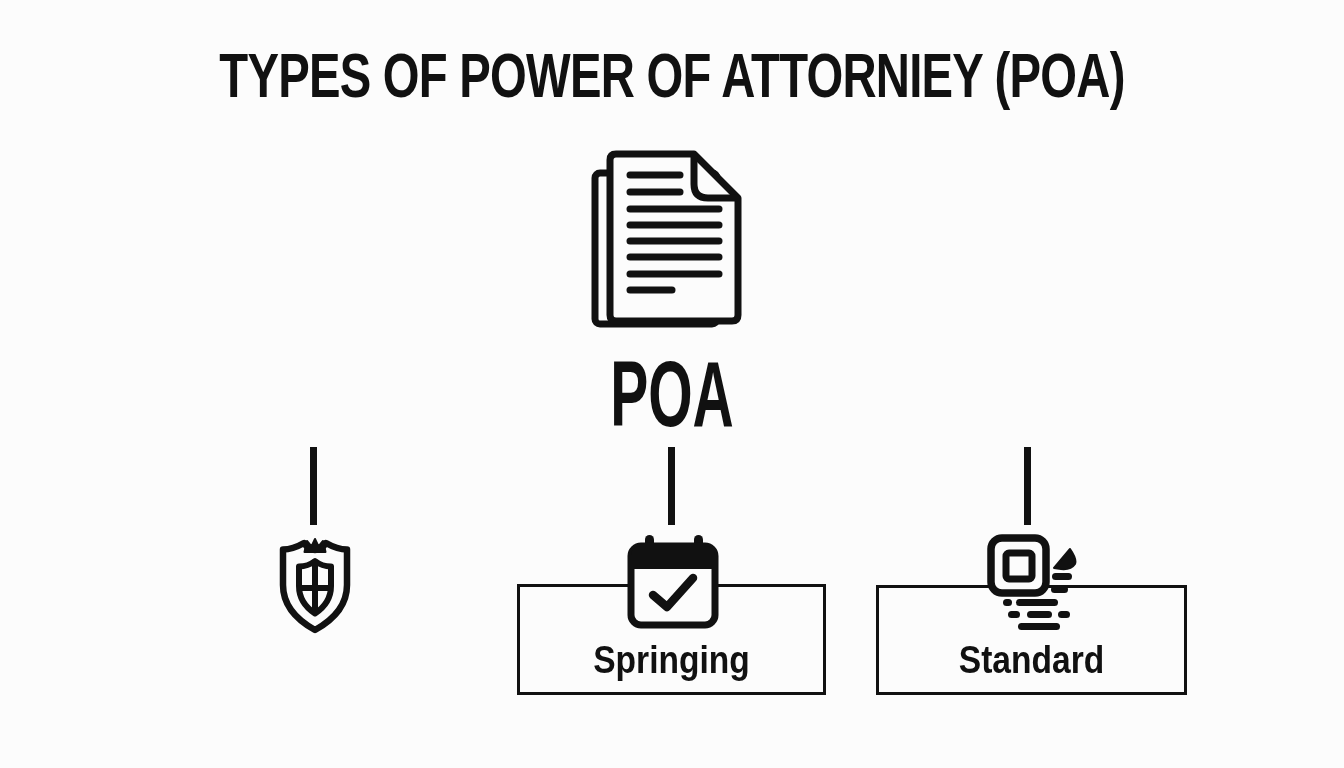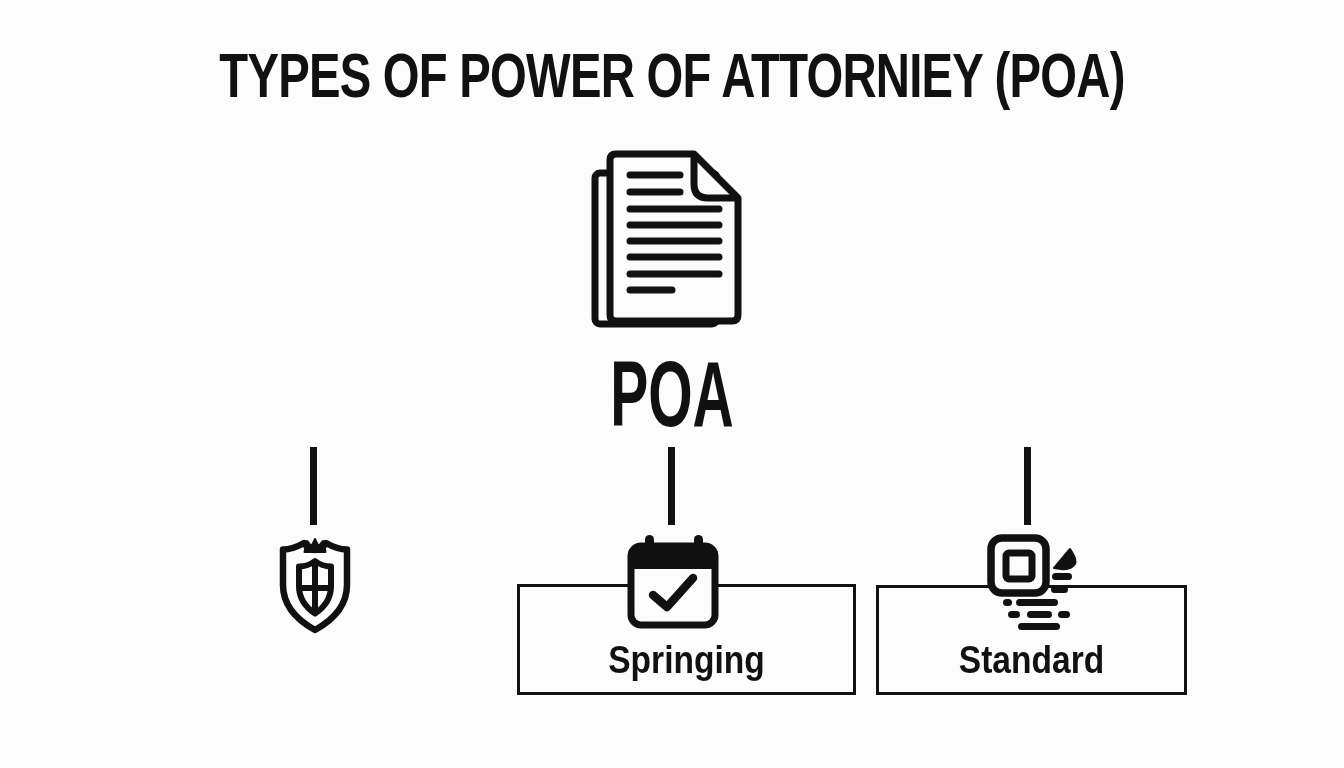--- a/index.html
+++ b/index.html
@@ -56,21 +56,21 @@
   .branch-box {
     position: absolute;
     top: 585px;
     width: 311px; height: 110px;
     border: 3px solid #111111;
     box-sizing: border-box;
     background: transparent;
     z-index: 2;
   }
   .branch-box.b1 { left: 158px; }
-  .branch-box.b2 { left: 517px; top: 584px; width: 339px; height: 111px; }
+  .branch-box.b2 { left: 517px; top: 584px; width: 309px; height: 111px; }
   .branch-box.b3 { left: 876px; text-decoration: underline; }
   .branch-label {
     position: absolute;
     bottom: 10px; left: 0; width: 100%;
     text-align: center;
     font-size: 39px;
     font-weight: 700;
     line-height: 1.1;
     transform: scaleX(0.86);
     transform-origin: 50% 50%;

